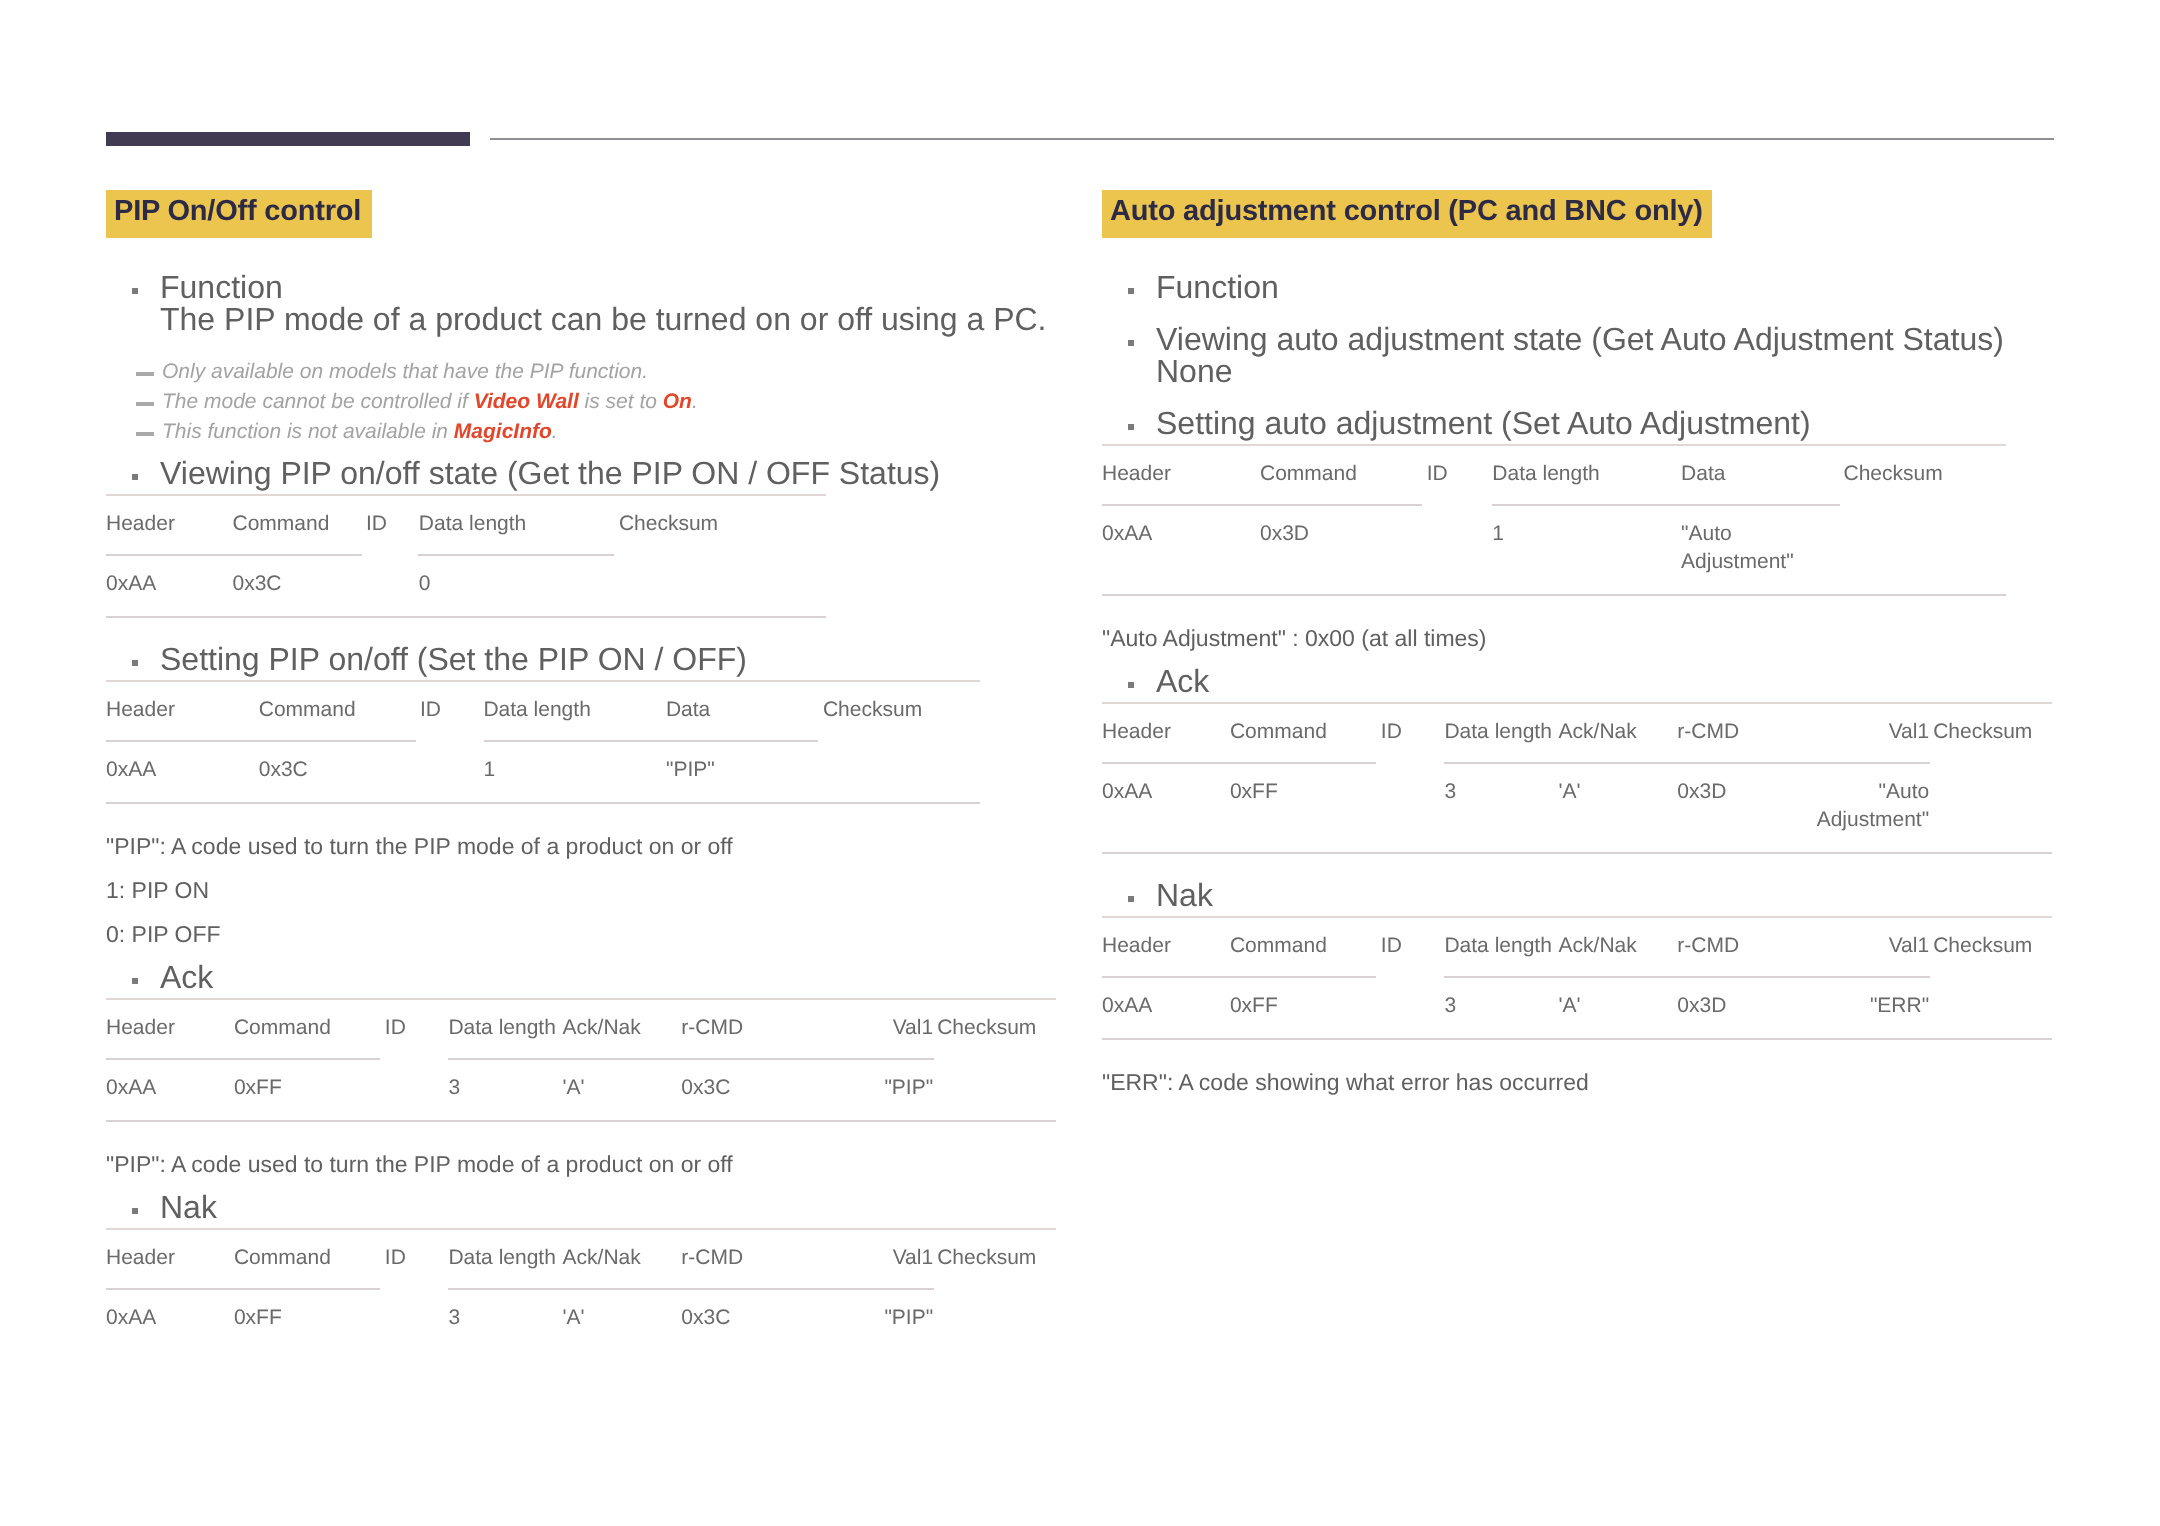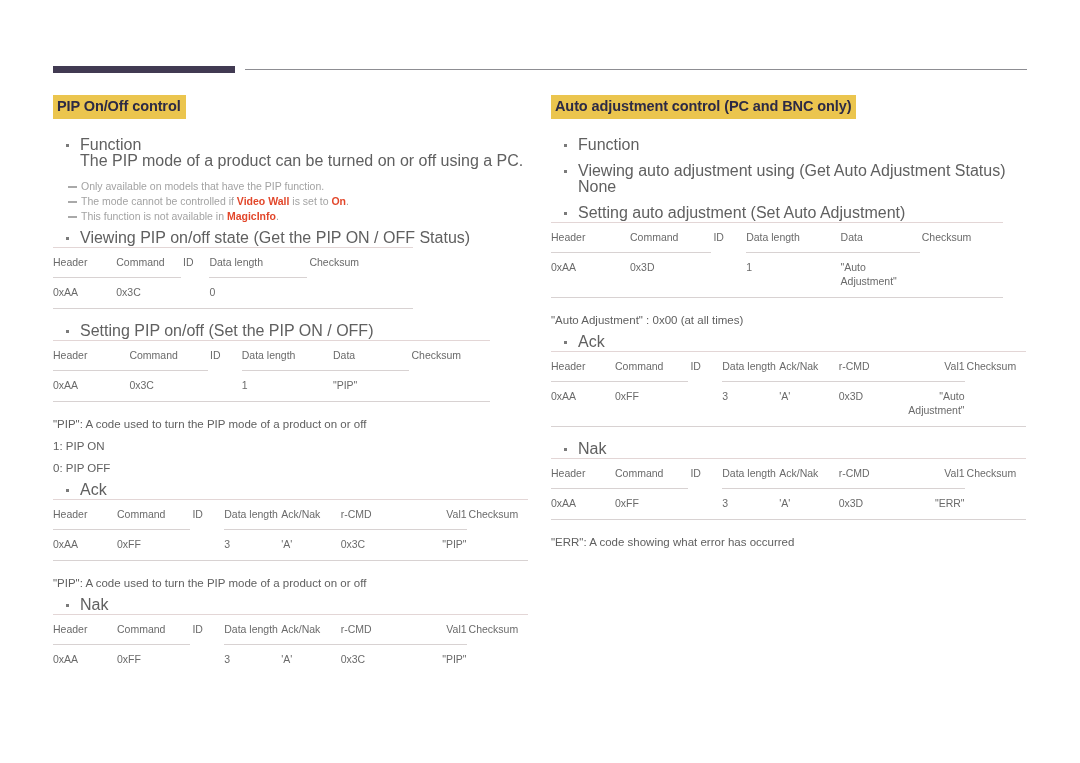--- a/index.html
+++ b/index.html
@@ -55,20 +55,21 @@
   }
   .bullet .sub{display:block;}
 
   
   .note{
     position:relative;
     padding-left:28px;
     font-size:10.5px;
     line-height:15px;
     color:#a3a3a3;
+    font-style:italic;
   }
   .note:before{
     content:"";
     position:absolute;left:15px;top:7px;
     width:9px;height:1.6px;background:#a9a9a9;
   }
   .note .hl{color:#e2472b;font-weight:bold;}
 
   
   .para{
@@ -323,21 +324,21 @@
 
     <div class="gap18"></div>
 
     <div class="bullet">
       <span>Function</span>
     </div>
 
     <div class="gap10"></div>
 
     <div class="bullet">
-      <span>Viewing auto adjustment using (Get Auto Adjustment Status)</span>
+      <span>Viewing auto adjustment state (Get Auto Adjustment Status)</span>
       <span class="sub">None</span>
     </div>
 
     <div class="gap10"></div>
 
     <div class="bullet">Setting auto adjustment (Set Auto Adjustment)</div>
 
     <div class="tbl-wrap" style="width:452px;">
       <table class="spec w6">
         <thead>

